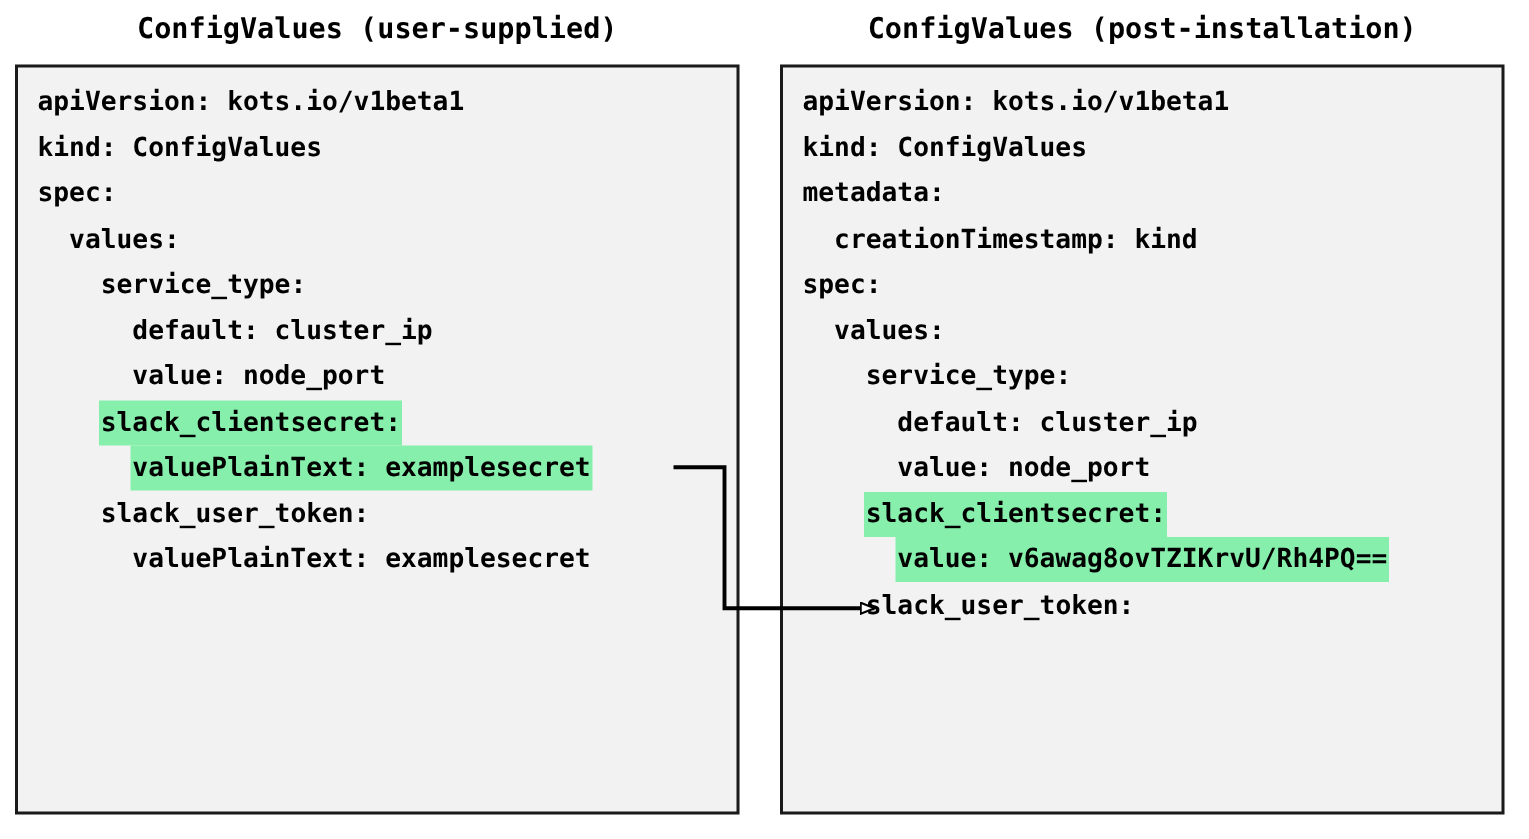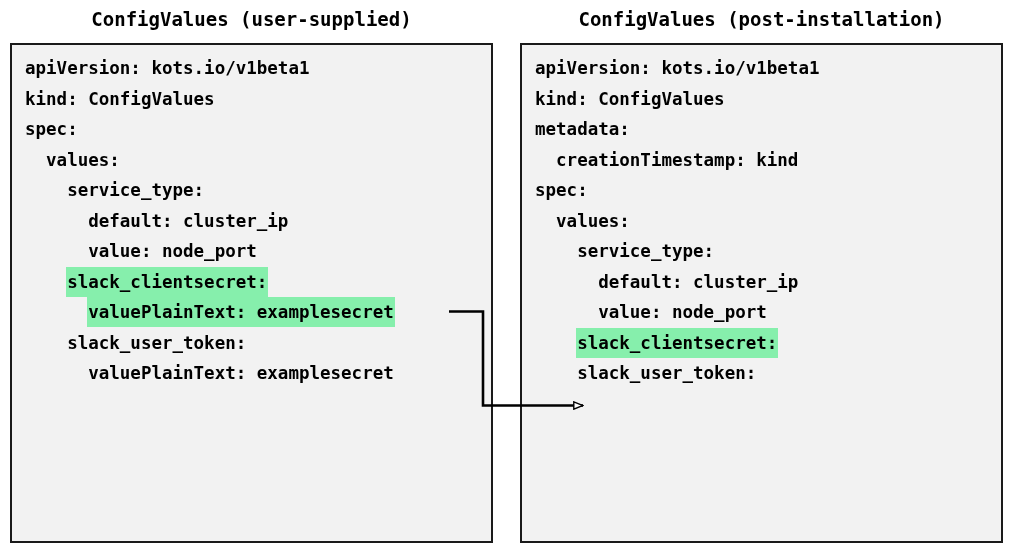--- a/index.html
+++ b/index.html
@@ -104,20 +104,21 @@
       <div class="line"><span class="seg">apiVersion: kots.io/v1beta1</span></div>
       <div class="line"><span class="seg">kind: ConfigValues</span></div>
       <div class="line"><span class="seg">metadata:</span></div>
       <div class="line"><span>  </span><span class="seg">creationTimestamp: kind</span></div>
       <div class="line"><span class="seg">spec:</span></div>
       <div class="line"><span>  </span><span class="seg">values:</span></div>
       <div class="line"><span>    </span><span class="seg">service_type:</span></div>
       <div class="line"><span>      </span><span class="seg">default: cluster_ip</span></div>
       <div class="line"><span>      </span><span class="seg">value: node_port</span></div>
       <div class="line hl"><span>    </span><span class="seg">slack_clientsecret:</span></div>
+      <div class="line hl"><span>      </span><span class="seg">value: v6awag8ovTZIKrvU/Rh4PQ==</span></div>
       <div class="line"><span>    </span><span class="seg">slack_user_token:</span></div>
     </div>
 </div>
 
 <svg id="connector" viewBox="0 0 1019 559">
   <defs>
     <marker id="arrowhead" markerWidth="11" markerHeight="9" refX="10" refY="4.5" orient="auto" markerUnits="userSpaceOnUse">
       <path d="M 0.8 0.8 L 10 4.5 L 0.8 8.2 Z" fill="#ffffff" stroke="#000000" stroke-width="1.4" stroke-linejoin="miter"></path>
     </marker>
   </defs>

